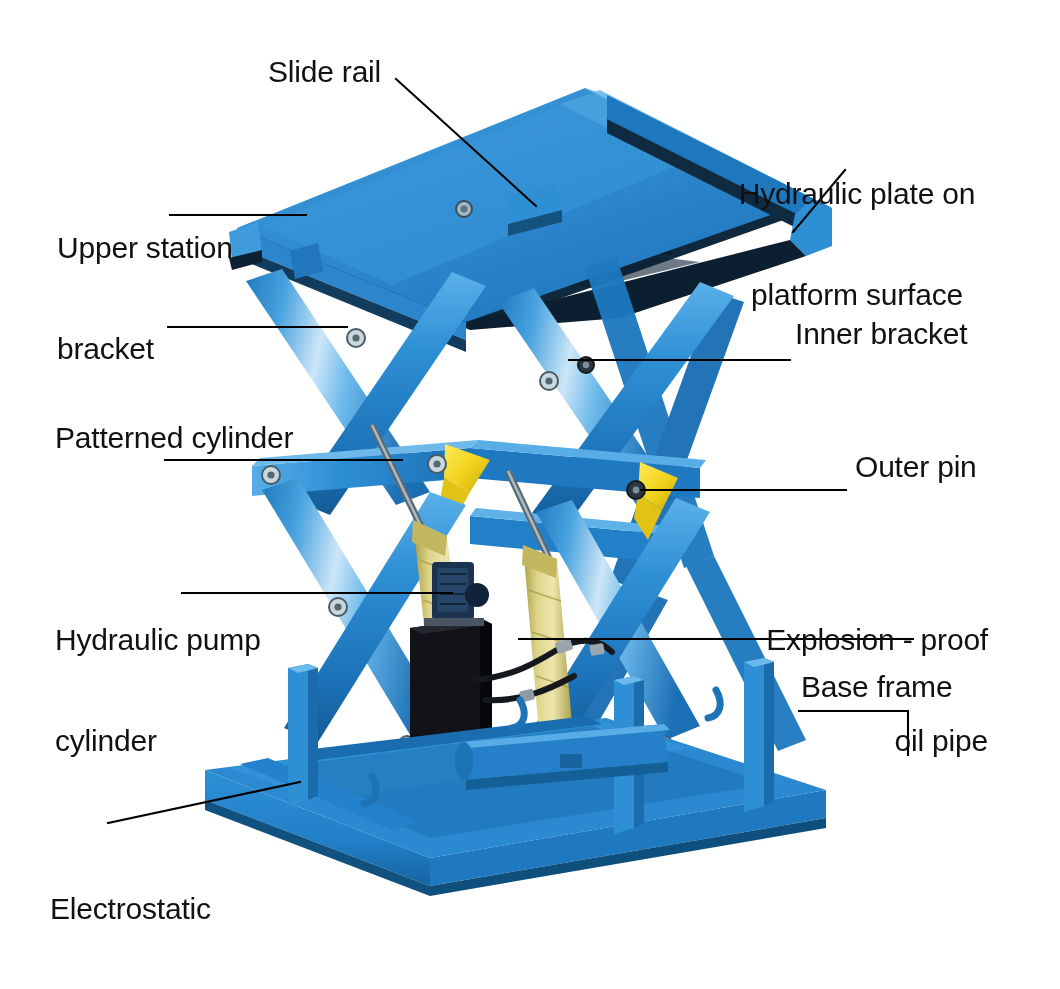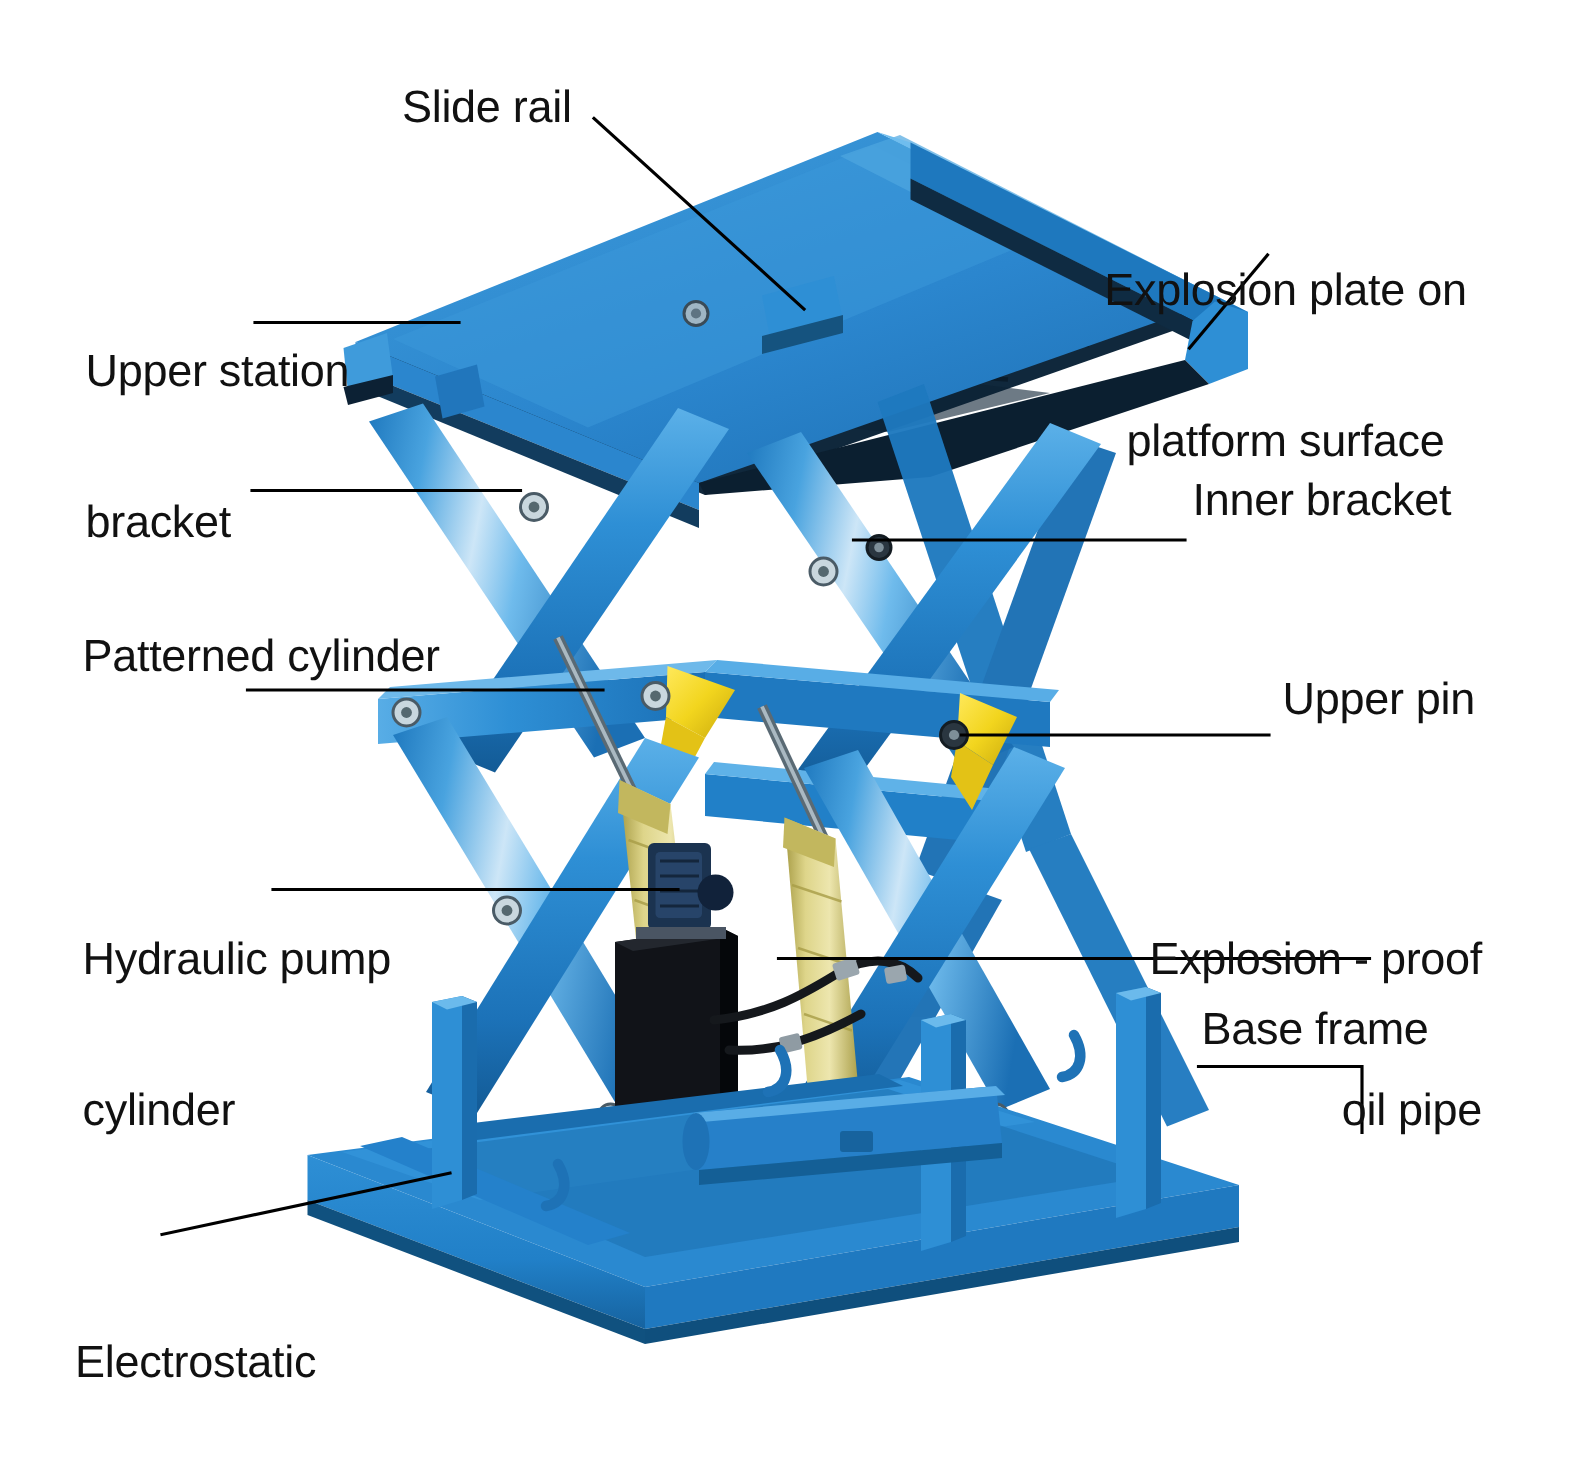--- a/index.html
+++ b/index.html
@@ -304,35 +304,35 @@
       <line x1="182" y1="593" x2="452" y2="593"></line>
       <line x1="519" y1="639" x2="913" y2="639"></line>
       <polyline points="908,755 908,711 799,711"></polyline>
       <line x1="108" y1="823" x2="300" y2="782"></line>
     </g>
   </svg>
 
   <div class="lbl" style="left:268px; top:55px;">Slide rail</div>
 
   <div class="lbl c" style="left:712px; top:110px; width:290px;">
-    <div>Explosion plate on</div>
+    <div>Hydraulic plate on</div>
     <div>platform surface</div>
   </div>
 
   <div class="lbl" style="left:57px; top:164px;">
     <div>Upper station</div>
     <div>bracket</div>
   </div>
 
 
   <div class="lbl" style="left:795px; top:317px;">Inner bracket</div>
 
   <div class="lbl" style="left:55px; top:421px;">Patterned cylinder</div>
 
-  <div class="lbl" style="left:855px; top:450px;">Upper pin</div>
+  <div class="lbl" style="left:855px; top:450px;">Outer pin</div>
 
   <div class="lbl" style="left:55px; top:556px;">
     <div>Hydraulic pump</div>
     <div>cylinder</div>
   </div>
 
   <div class="lbl r" style="left:668px; top:556px; width:320px;">
     <div>Explosion - proof</div>
     <div>oil pipe</div>
   </div>

